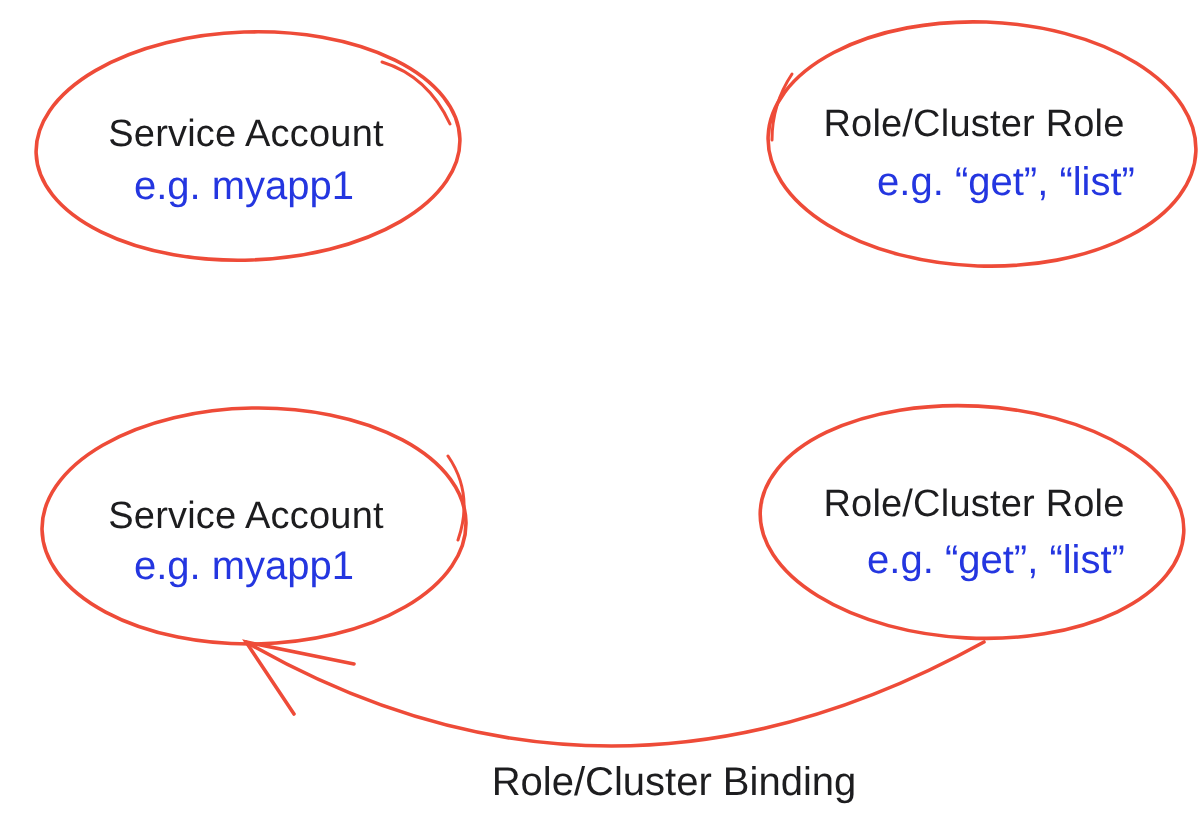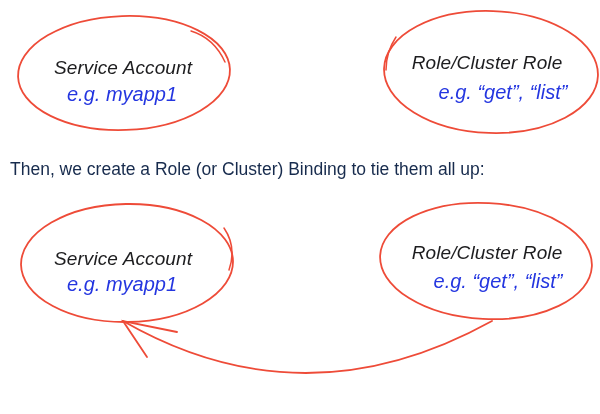--- a/index.html
+++ b/index.html
@@ -21,21 +21,20 @@
     position: absolute;
     left: 0;
     top: 0;
     width: 600px;
     height: 414px;
   }
   .label {
     position: absolute;
     transform: translate(-50%, -50%);
     white-space: nowrap;
-    font-style: italic;
   }
   .node-title {
     font-size: 19px;
     color: #1d1d1f;
     letter-spacing: 0.1px;
   }
   .node-example {
     font-size: 20px;
     color: #2436e0;
   }
@@ -75,22 +74,22 @@
       <path d="M 177 332 L 123 321 L 147 357"></path>
     </g>
   </svg>
 
   <div class="label node-title" style="left:123px; top:68px;">Service Account</div>
   <div class="label node-example" style="left:122px; top:94px;">e.g. myapp1</div>
 
   <div class="label node-title" style="left:487px; top:63px;">Role/Cluster Role</div>
   <div class="label node-example" style="left:503px; top:92px;">e.g. “get”, “list”</div>
 
-  <div class="caption">Then, we create a Role (or Cluster) Binding to tie them all up:</div>
 
   <div class="label node-title" style="left:123px; top:259px;">Service Account</div>
   <div class="label node-example" style="left:122px; top:284px;">e.g. myapp1</div>
 
   <div class="label node-title" style="left:487px; top:253px;">Role/Cluster Role</div>
   <div class="label node-example" style="left:498px; top:281px;">e.g. “get”, “list”</div>
 
+  <div class="label binding-label" style="left:337px; top:392px;">Role/Cluster Binding</div>
 
 </div>
 
 </body></html>

